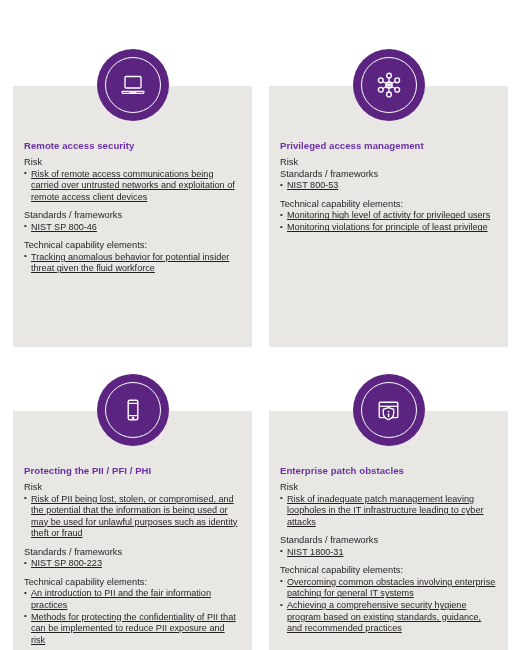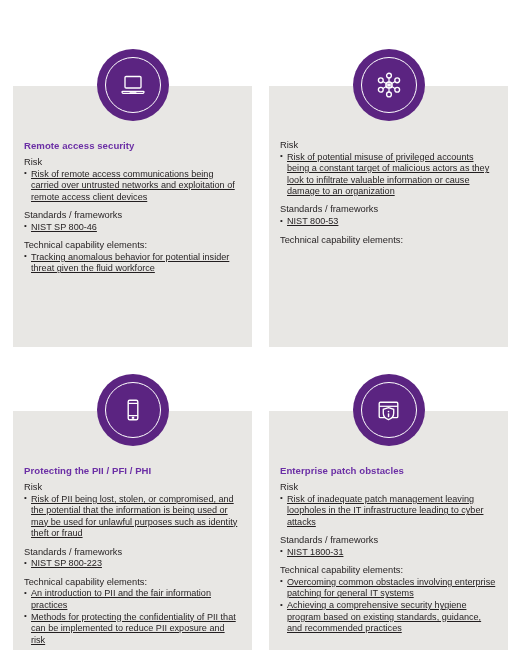--- a/index.html
+++ b/index.html
@@ -146,32 +146,34 @@
           <circle cx="14" cy="4.6" r="2.4"></circle>
           <circle cx="14" cy="23.4" r="2.4"></circle>
           <circle cx="5.8" cy="9.3" r="2.4"></circle>
           <circle cx="22.2" cy="9.3" r="2.4"></circle>
           <circle cx="5.8" cy="18.7" r="2.4"></circle>
           <circle cx="22.2" cy="18.7" r="2.4"></circle>
         </g>
       </svg>
     </div>
     <div class="card-panel">
-
-      <div class="sec-head">Risk</div>
-      <ul class="bullets">
-        <li>Risk of potential misuse of privileged accounts being a constant target of malicious actors as they look to infiltrate valuable information or cause damage to an organization</li>
-      </ul>
+      <div class="card-title">Privileged access management</div>
+
+      <div class="sec-head">Risk</div>
 
       <div class="sec-head">Standards / frameworks</div>
       <ul class="bullets">
         <li>NIST 800-53</li>
       </ul>
 
       <div class="sec-head">Technical capability elements:</div>
+      <ul class="bullets">
+        <li>Monitoring high level of activity for privileged users</li>
+        <li>Monitoring violations for principle of least privilege</li>
+      </ul>
     </div>
   </div>
 
   <div class="card">
     <div class="badge">
       <div class="badge-ring"></div>
       <svg width="26" height="26" viewBox="0 0 26 26">
         <rect x="8.2" y="3.2" width="9.6" height="19.6" rx="1.5" fill="none" stroke="#fff" stroke-width="1.4"></rect>
         <line x1="8.2" y1="6.4" x2="17.8" y2="6.4" stroke="#fff" stroke-width="1.2"></line>
         <line x1="8.2" y1="18.6" x2="17.8" y2="18.6" stroke="#fff" stroke-width="1.2"></line>

